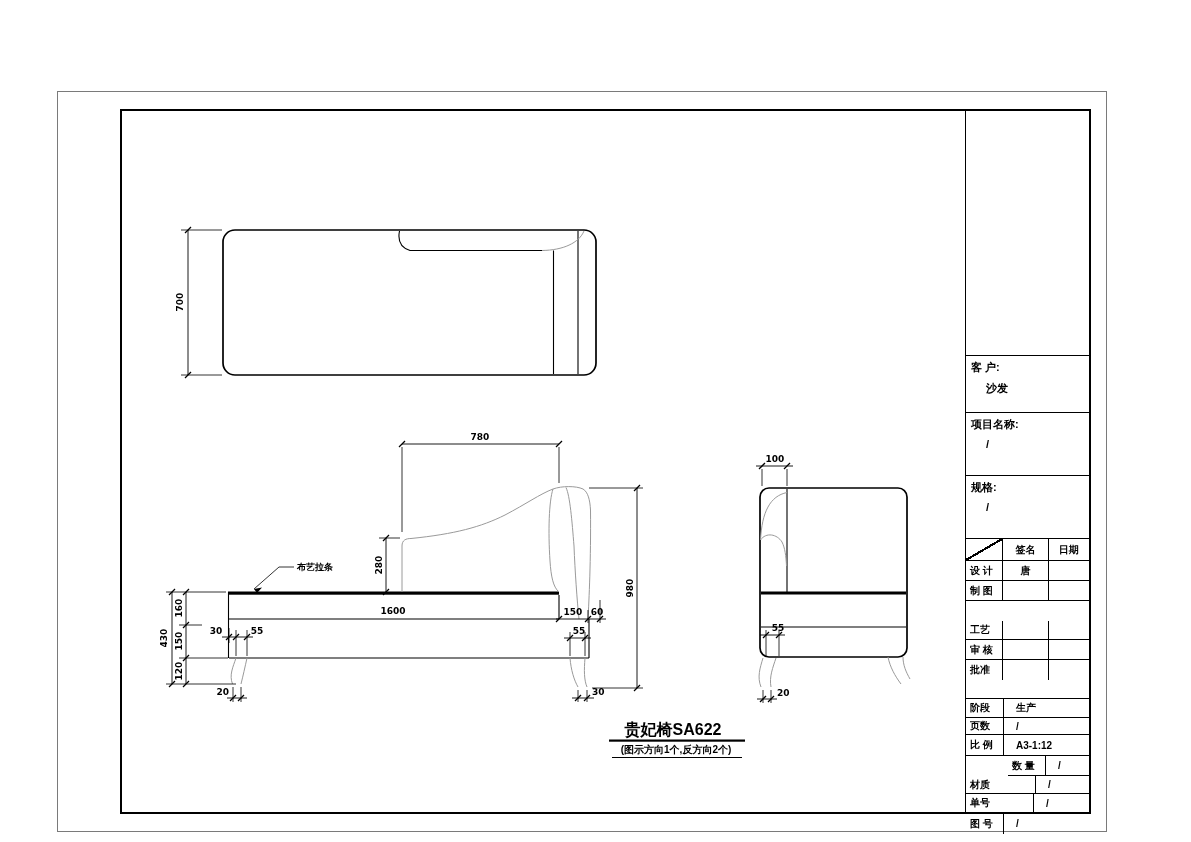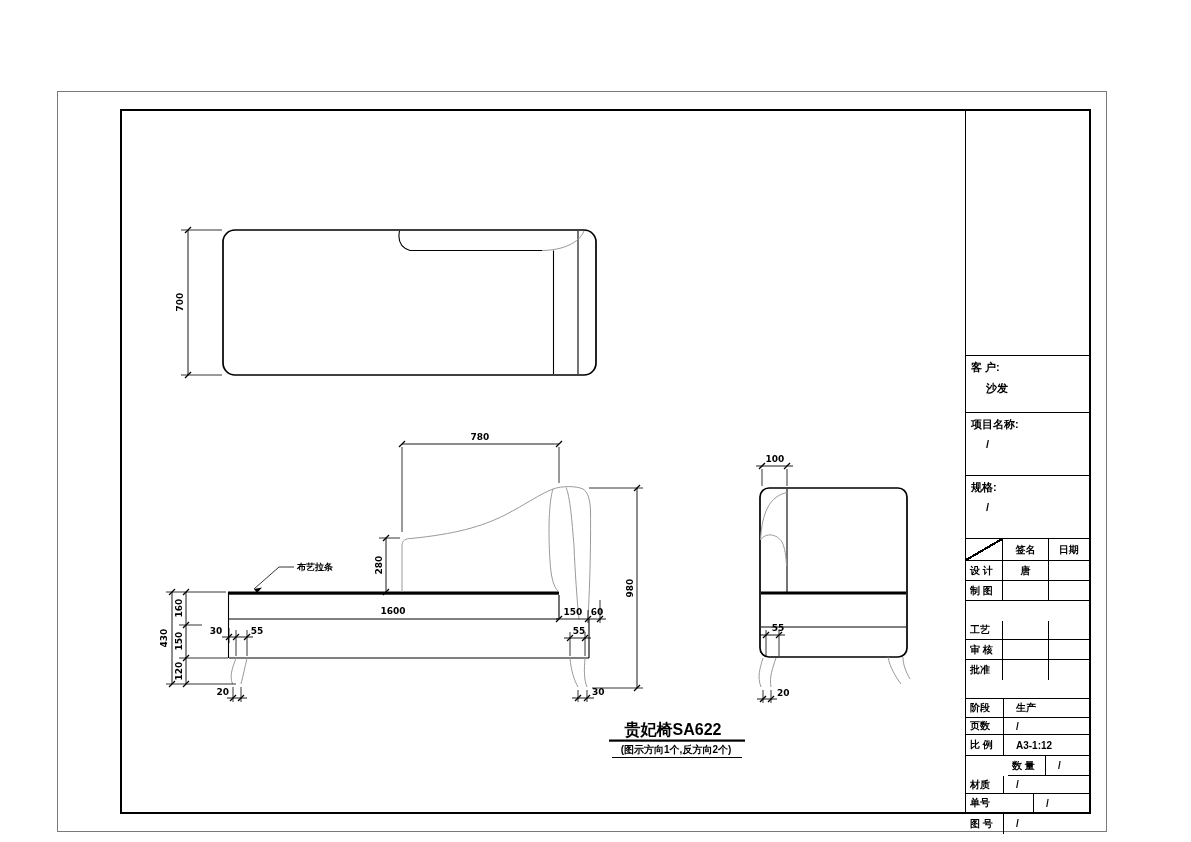--- a/index.html
+++ b/index.html
@@ -272,21 +272,21 @@
       <div class="cell c-val">/</div>
     </div>
     <div class="row" style="height:21px;">
       <div class="cell c-label">比 例</div>
       <div class="cell c-val">A3-1:12</div>
     </div>
     <div class="row" style="height:20px;margin-left:42px;">
       <div class="cell c-label">数 量</div>
       <div class="cell c-val">/</div>
     </div>
-    <div class="row" style="height:18px;">
+    <div class="row" style="height:18px;gap:32px;">
       <div class="cell c-label">材质</div>
       <div class="cell c-val">/</div>
     </div>
     <div class="row" style="height:19px;gap:30px;">
       <div class="cell c-label">单号</div>
       <div class="cell c-val">/</div>
     </div>
     <div class="row" style="height:21px;">
       <div class="cell c-label">图 号</div>
       <div class="cell c-val">/</div>

